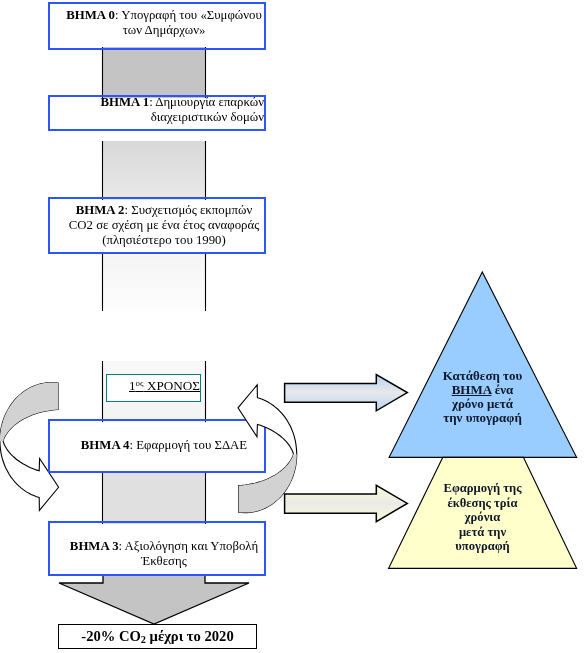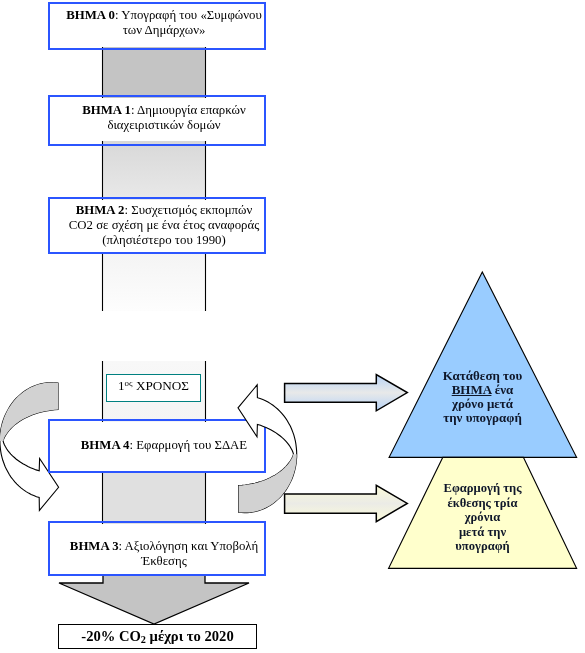--- a/index.html
+++ b/index.html
@@ -8,21 +8,21 @@
        -webkit-font-smoothing:antialiased;}
   #stage{position:relative;width:585px;height:653px;background:#fff;}
   svg{position:absolute;left:0;top:0;}
   .step{position:absolute;box-sizing:border-box;border:2px solid #2b55ff;background:transparent;
         display:flex;align-items:center;justify-content:center;text-align:center;padding-left:14px;}
   .step .txt{font-family:"Liberation Serif",serif;font-size:12.8px;line-height:14.7px;color:#000;
              display:block;width:100%;position:relative;}
   .step .b{font-weight:bold;}
   .step .txt.sans{font-family:"Liberation Sans",sans-serif;font-size:12.6px;}
   .yearbox{position:absolute;box-sizing:border-box;border:1px solid #008080;background:#fff;
-        display:flex;align-items:center;justify-content:center;}
+        display:flex;align-items:center;justify-content:flex-end;text-decoration:underline;}
   .yearbox .txt{font-family:"Liberation Serif",serif;font-size:13.2px;color:#000;white-space:nowrap;
                 position:relative;top:-2.2px;}
   .bottombox{position:absolute;box-sizing:border-box;border:1.5px solid #000;background:#fff;
         display:flex;align-items:center;justify-content:center;}
   .bottombox .txt{font-family:"Liberation Serif",serif;font-size:14.6px;font-weight:bold;color:#000;
         white-space:nowrap;position:relative;top:-0.5px;}
   .sup{font-size:0.68em;vertical-align:0.45em;line-height:0;}
   .sub{font-size:0.7em;vertical-align:-0.22em;line-height:0;}
   .shapetext{position:absolute;text-align:center;font-family:"Liberation Serif",serif;
            font-size:13px;font-weight:bold;line-height:14.2px;color:#0f172a;}
@@ -82,21 +82,21 @@
       <path d="M58.0 383.0 L55.8 382.8 L53.5 382.6 L51.3 382.6 L49.0 382.6 L46.8 382.8 L44.6 383.1 L42.3 383.5 L40.1 384.0 L38.0 384.6 L35.8 385.3 L33.7 386.2 L31.6 387.1 L29.5 388.1 L27.5 389.3 L25.6 390.5 L23.6 391.8 L21.8 393.2 L20.0 394.7 L18.2 396.3 L16.5 398.0 L14.9 399.8 L13.4 401.6 L11.9 403.5 L10.5 405.5 L9.2 407.5 L7.9 409.6 L6.8 411.8 L5.7 414.0 L4.7 416.3 L3.8 418.6 L3.0 421.0 L2.3 423.4 L1.6 425.8 L1.1 428.3 L0.7 430.8 L0.3 433.3 L0.1 435.8 L-0.1 438.3 L-0.1 440.9 L3.5 441.0 L3.8 438.7 L4.8 436.6 L6.1 434.5 L7.5 432.5 L9.0 430.5 L10.7 428.6 L12.6 426.7 L14.6 424.9 L16.8 423.2 L19.1 421.6 L21.5 420.0 L24.1 418.6 L26.8 417.2 L29.6 415.9 L32.4 414.8 L35.4 413.7 L38.5 412.8 L41.6 412.0 L44.8 411.3 L48.0 410.7 L51.3 410.2 L54.6 409.8 L58.0 409.6 Z" fill="#d2d2d2" stroke="none"></path>
     </g>
 
     <path d="M 482.3 272 L 576.6 457.3 L 389.1 457.3 Z" fill="#99ccff" stroke="#000" stroke-width="1.15" stroke-linejoin="miter"></path>
     <path d="M 442.8 457.3 L 523.4 457.3 L 576.6 568.3 L 388.6 568.3 Z" fill="#ffffcc" stroke="#000" stroke-width="1.15" stroke-linejoin="miter"></path>
   </svg>
 
   <div class="step" style="left:48px;top:2px;width:218px;height:48px;">
     <span class="txt" style="top:-3.0px"><span class="b">ΒΗΜΑ 0</span><span>: Υπογραφή του «Συμφώνου</span><br><span>των Δημάρχων»</span></span>
   </div>
-  <div class="step" style="left:48px;top:95px;width:218px;height:51px;">
+  <div class="step" style="left:48px;top:95px;width:218px;height:36px;text-align:right;">
     <span class="txt" style="top:-3.0px"><span class="b">ΒΗΜΑ 1</span><span>: Δημιουργία επαρκών</span><br><span>διαχειριστικών δομών</span></span>
   </div>
   <div class="step" style="left:48px;top:197px;width:218px;height:57px;">
     <span class="txt" style="top:0.0px"><span class="b">ΒΗΜΑ 2</span><span>: Συσχετισμός εκπομπών</span><br><span>CO2 σε σχέση με ένα έτος αναφοράς</span><br><span>(πλησιέστερο του 1990)</span></span>
   </div>
   <div class="step" style="left:48px;top:419px;width:218px;height:54px;">
     <span class="txt" style="top:-0.6px"><span class="b">ΒΗΜΑ 4</span><span>: Εφαρμογή του ΣΔΑΕ</span></span>
   </div>
   <div class="step" style="left:48px;top:521px;width:218px;height:55px;">
     <span class="txt" style="top:5.4px"><span class="b">ΒΗΜΑ 3</span><span>: Αξιολόγηση και Υποβολή</span><br><span>Έκθεσης</span></span>

